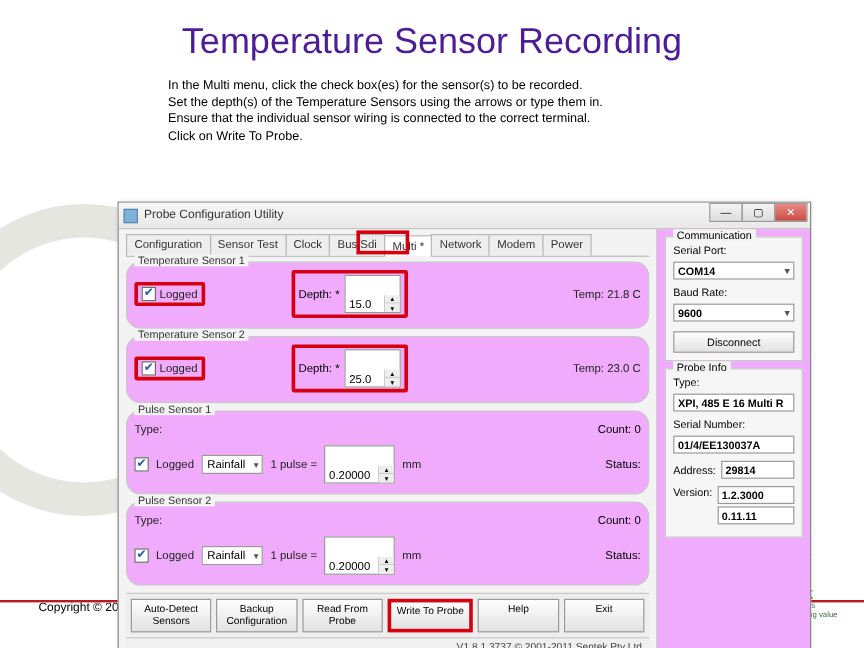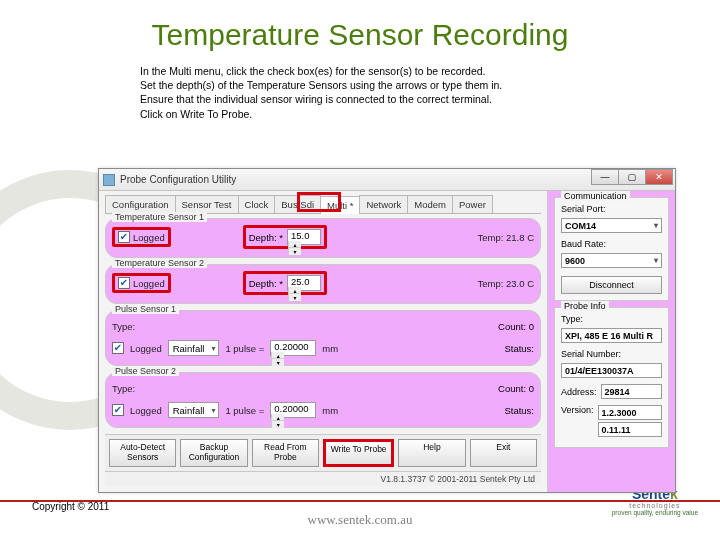--- a/index.html
+++ b/index.html
@@ -18,21 +18,21 @@
     border: 28px solid #e6e6e1;
     border-radius: 50%;
     z-index: 0;
   }
   .slide-title {
     font-size: 30px;
     font-weight: normal;
     text-align: center;
     padding: 18px 0 4px;
     font-family: Arial, sans-serif;
-    color: #4d7c0f;
+    color: #4c1d95;
     position: relative;
     z-index: 2;
   }
   .instructions {
     font-size: 10.5px;
     line-height: 1.35;
     padding: 8px 0 8px 140px;
     color: #000;
     position: relative;
     z-index: 2;
@@ -67,21 +67,21 @@
   .tabs { display:flex; border-bottom:1px solid #b8b8b8; margin-bottom:4px;}
   .tab { padding:3px 6px; font-size:9.5px; background:#eee; border:1px solid #b8b8b8; border-bottom:none; margin-right:-1px; color:#333;}
   .tab.active { background:#fff; position:relative; top:1px;}
   .group { border:1px solid #c8c8c8; border-radius:12px; padding:6px 6px 8px 6px; margin-bottom:6px; position:relative; background:#f0abfc;}
   .group .gt { position:absolute; top:-7px; left:6px; background:#f3f3f3; padding:0 3px; font-size:9px; color:#333;}
   .row { display:flex; align-items:center; gap:6px; min-height:18px;}
   .row + .row { margin-top:4px;}
   .chk { width:12px;height:12px;border:1px solid #6d6d6d;background:#fff;display:inline-flex;align-items:center;justify-content:center;font-size:10px;line-height:1;color:#2a5aa8;}
   .lbl { font-size:9.5px; color:#222;}
   .dep-lbl{font-size:9.5px;}
-  .spinner { display:flex;align-items:flex-start; border:1px solid #9a9a9a; height:16px; background:#fff;flex-direction:column;}
+  .spinner { display:flex;align-items:flex-end; border:1px solid #9a9a9a; height:32px; background:#fff;}
   .spinner .val { width:32px; padding:0 3px; font-size:9.5px;}
   .spinner .arrows{display:flex;flex-direction:column;border-left:1px solid #ccc;}
   .spinner .ar{width:12px;height:7px;font-size:6px;display:flex;align-items:center;justify-content:center;background:#eee;border-bottom:1px solid #ccc;}
   .spinner .ar:last-child{border-bottom:none;}
   .temp { margin-left:auto; font-size:9.5px; color:#222;}
   .sel { border:1px solid #9a9a9a;background:#fff;height:16px;padding:0 14px 0 4px;font-size:9.5px;display:inline-flex;align-items:center;position:relative;}
   .sel::after{content:"▾";position:absolute;right:3px;font-size:8px;color:#555;}
   .count-col{margin-left:auto; text-align:left; font-size:9.5px;}
   .hl-tab { position:absolute; border:3px solid #d4000f; z-index:3; }
   .hl { border:3px solid #d4000f; padding:1px 3px; display:inline-flex; align-items:center; border-radius:2px;}

